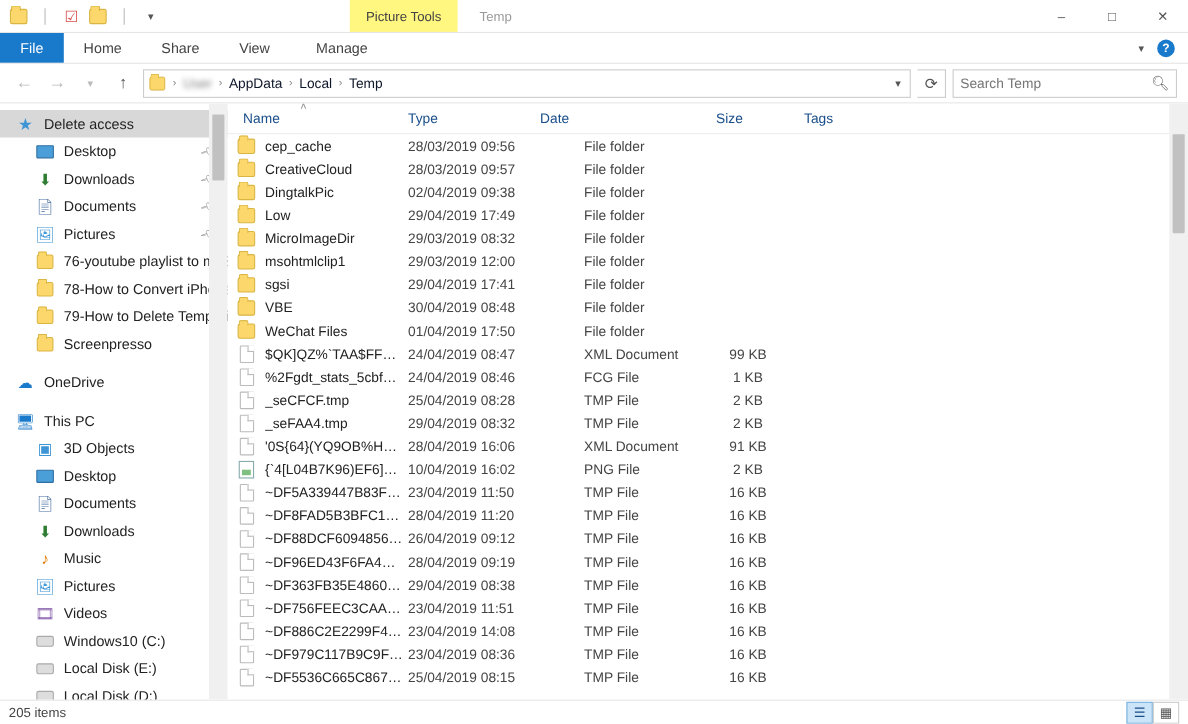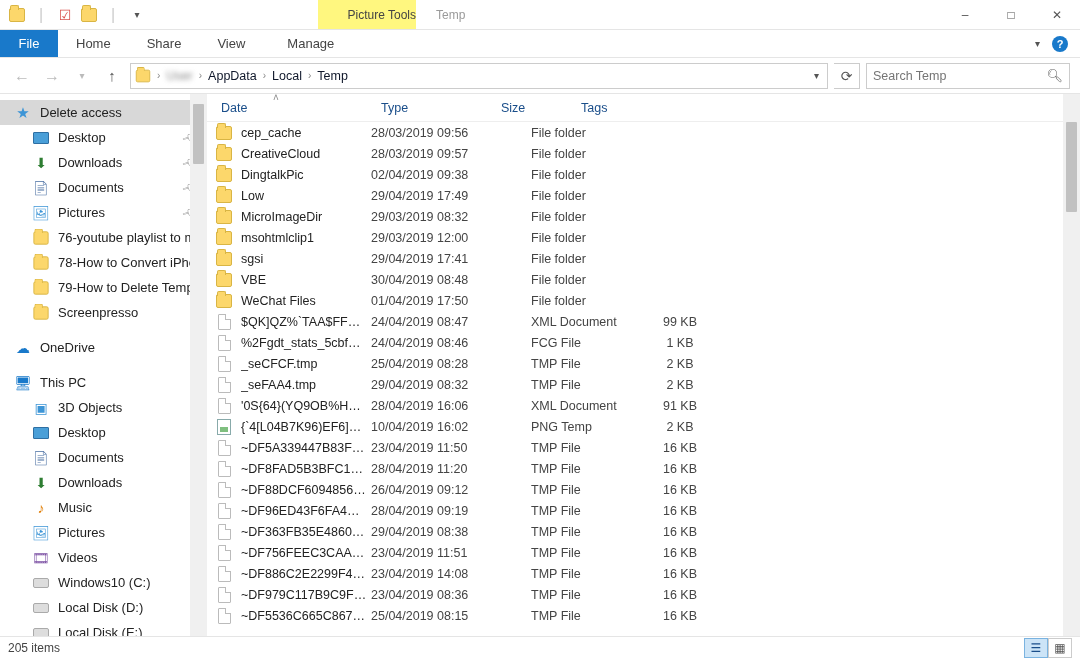--- a/index.html
+++ b/index.html
@@ -6,21 +6,21 @@
 html, body { width: 1080px; height: 658px; overflow: hidden; background: #fff; }
 
 
 .titlebar { height: 30px; display: flex; align-items: center; background: #fff; border-bottom: 1px solid #e5e5e5; }
 .qat { display: flex; align-items: center; padding-left: 6px; gap: 2px; height: 100%; }
 .qat-icon { width: 22px; height: 22px; display: flex; align-items: center; justify-content: center; color: #555; }
 .folder-glyph { width: 16px; height: 14px; background: #fcd76b; border: 1px solid #d9b544; border-radius: 2px; position: relative; }
 .folder-glyph::before { content: ""; position: absolute; top: -4px; left: 0; width: 7px; height: 4px; background: #fcd76b; border: 1px solid #d9b544; border-bottom: none; border-radius: 2px 2px 0 0; }
 .qat-check { color: #d9534f; font-size: 14px; }
 .qat-dd { color: #555; font-size: 10px; }
-.context-tab-group { margin-left: 170px; height: 100%; display: flex; flex-direction: column; justify-content: center; width: 98px; text-align: right; background: #fff77f; font-size: 12px; color: #444; }
+.context-tab-group { margin-left: 170px; height: 100%; display: flex; flex-direction: column; justify-content: center; width: 98px; text-align: center; background: #fff77f; font-size: 12px; color: #444; }
 .title-text { margin-left: 20px; font-size: 12px; color: #9a9a9a; }
 .winbtns { margin-left: auto; display: flex; }
 .winbtn { width: 46px; height: 30px; display: flex; align-items: center; justify-content: center; color: #555; font-size: 12px; }
 
 
 .ribbon { height: 28px; display: flex; align-items: center; border-bottom: 1px solid #e5e5e5; }
 .ribbon-file { width: 58px; height: 100%; background: #1979ca; color: #fff; display: flex; align-items: center; justify-content: center; font-size: 13px; }
 .ribbon-tab { padding: 0 18px; height: 100%; display: flex; align-items: center; font-size: 13px; color: #444; }
 .ribbon-tab.context { margin-left: 0; }
 .ribbon-rh { margin-left: auto; display: flex; align-items: center; gap: 12px; padding-right: 12px; }
@@ -252,40 +252,41 @@
           <div class="nav-item child">
             <span class="np-icon">
               <div class="drive-g"></div>
             </span>
             <span>Windows10 (C:)</span>
           </div>
           <div class="nav-item child">
             <span class="np-icon">
               <div class="drive-g"></div>
             </span>
-            <span>Local Disk (D:)</span>
+            <span>Local Disk (E:)</span>
           </div>
           <div class="nav-item child">
             <span class="np-icon">
               <div class="drive-g"></div>
             </span>
-            <span>Local Disk (E:)</span>
+            <span>Local Disk (D:)</span>
           </div>
         </div>
     </div>
     <div class="np-scroll">
         <div class="np-thumb"></div>
       </div>
   </div>
 
   <div class="content">
     <div class="cols">
       <span class="sort-caret">˄</span>
+      <div class="col name">Name</div>
+      <div class="col type">Type</div>
       <div class="col date">Date</div>
-      <div class="col type">Type</div>
       <div class="col size">Size</div>
       <div class="col tags">Tags</div>
     </div>
     <div class="rows" id="file-rows">
         <div class="row">
           <span class="ic">
             <div class="folder-glyph"></div>
           </span>
           <span class="nm">cep_cache</span>
           <span class="dt">28/03/2019 09:56</span>
@@ -408,21 +409,21 @@
           <span class="dt">28/04/2019 16:06</span>
           <span class="ty">XML Document</span>
           <span class="sz">91 KB</span>
         </div>
         <div class="row">
           <span class="ic">
             <div class="png-glyph"></div>
           </span>
           <span class="nm">{`4[L04B7K96)EF6]FE…</span>
           <span class="dt">10/04/2019 16:02</span>
-          <span class="ty">PNG Temp</span>
+          <span class="ty">PNG File</span>
           <span class="sz">2 KB</span>
         </div>
         <div class="row">
           <span class="ic">
             <div class="file-glyph"></div>
           </span>
           <span class="nm">~DF5A339447B83F2…</span>
           <span class="dt">23/04/2019 11:50</span>
           <span class="ty">TMP File</span>
           <span class="sz">16 KB</span>

